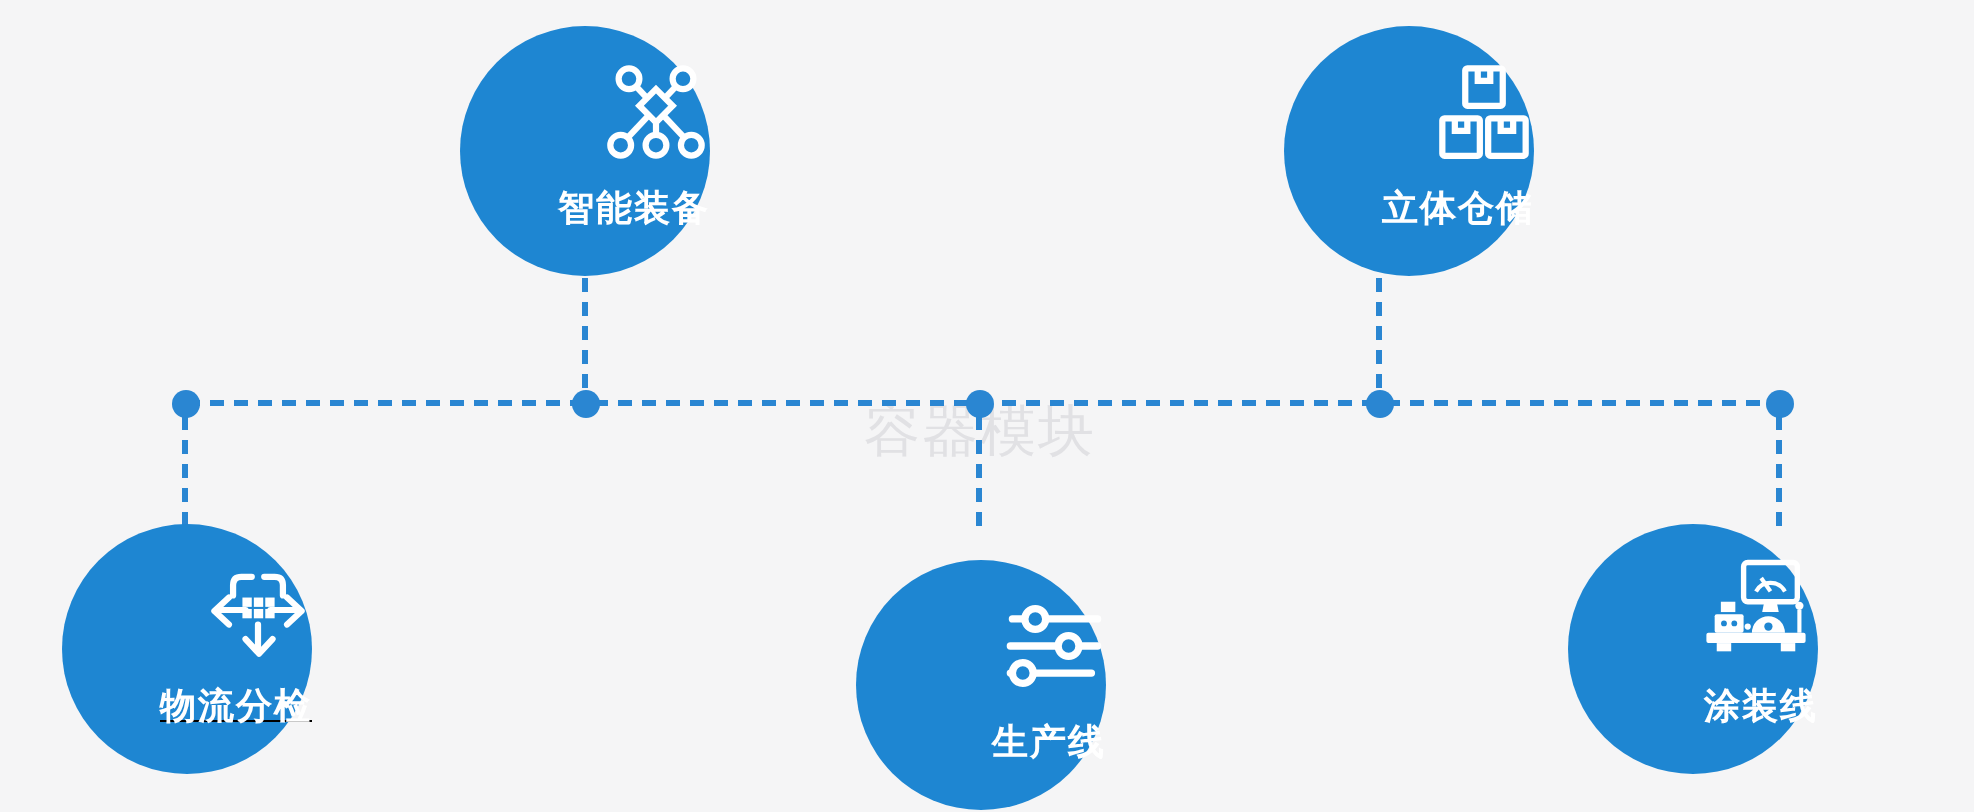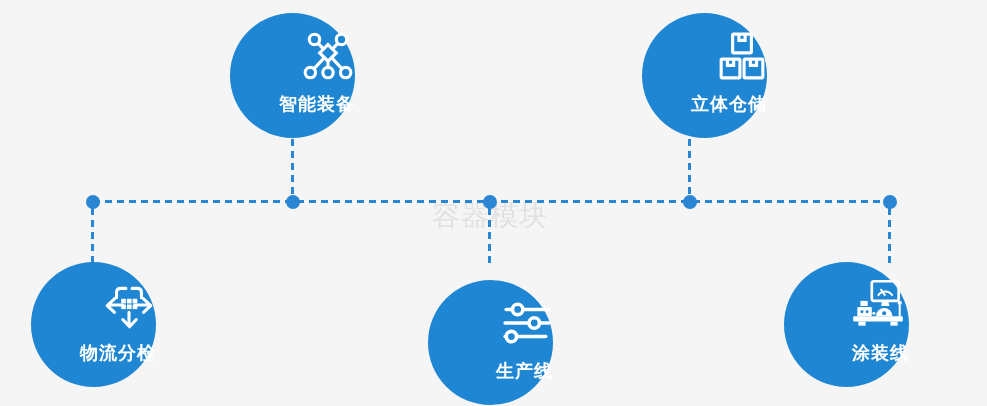--- a/index.html
+++ b/index.html
@@ -120,21 +120,21 @@
         <path d="M21,3 L21,9 L27,9 L27,3"></path>
         <rect x="4" y="27" width="18" height="18" rx="1"></rect>
         <path d="M10,27 L10,33 L16,33 L16,27"></path>
         <rect x="26" y="27" width="18" height="18" rx="1"></rect>
         <path d="M32,27 L32,33 L38,33 L38,27"></path>
       </svg>
     </div>
     <div class="label">立体仓储</div>
   </div>
 
-  <div class="node" style="left:31px; top:262px;">
+  <div class="node" style="left:31px; top:262px;text-decoration:underline;">
     <div class="icon-wrap">
       <svg width="54" height="54" viewBox="0 0 52 52" fill="none" stroke="#ffffff" stroke-width="3" stroke-linecap="round" stroke-linejoin="round">
         <path d="M14,19 L14,14 Q14,10 18,10 L23,10"></path>
         <path d="M38,19 L38,14 Q38,10 34,10 L29,10"></path>
         <path d="M20,26 L7,26 M12,20 L5,26.5 L12,33"></path>
         <path d="M32,26 L45,26 M40,20 L47,26.5 L40,33"></path>
         <path d="M26,33 L26,45 M20,40 L26.5,47 L33,40"></path>
         <g fill="#ffffff" stroke="none">
           <rect x="18.5" y="20" width="4.5" height="4.5"></rect>
           <rect x="24" y="20" width="4.5" height="4.5"></rect>

